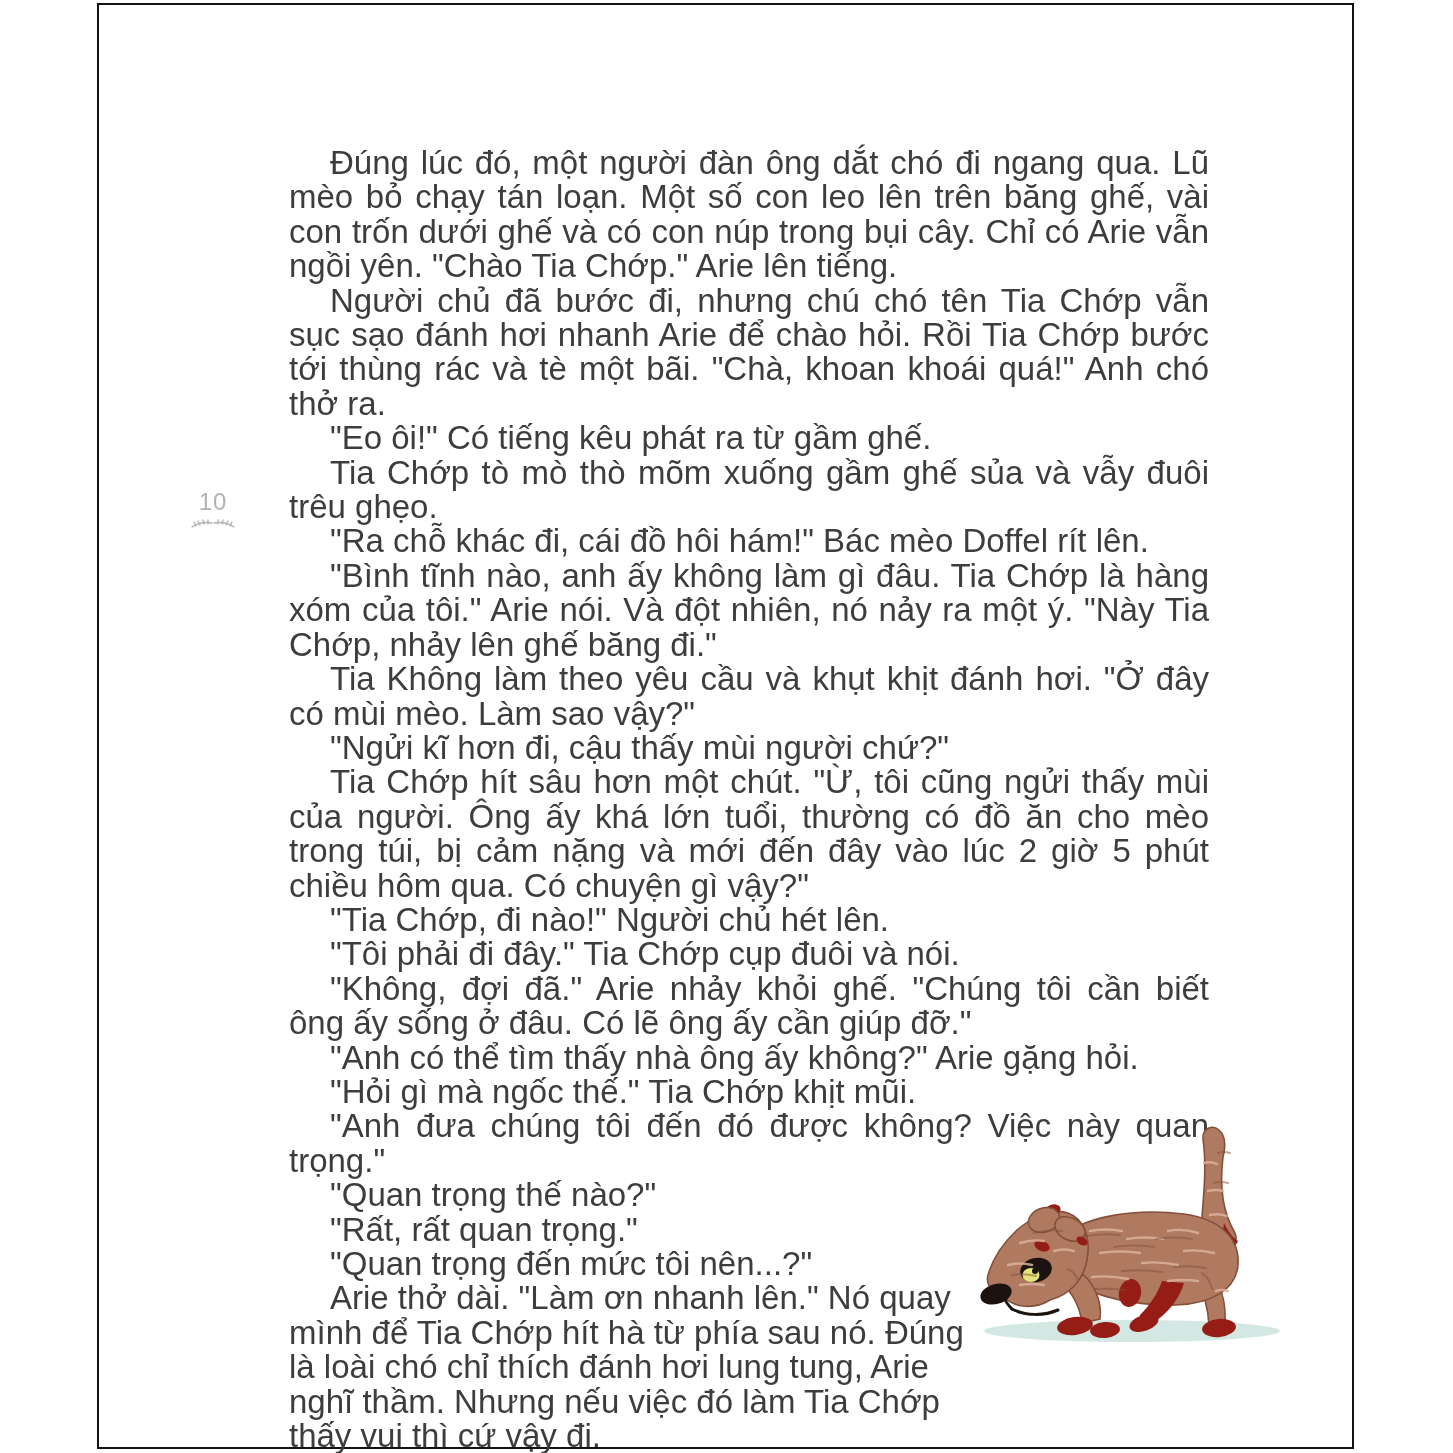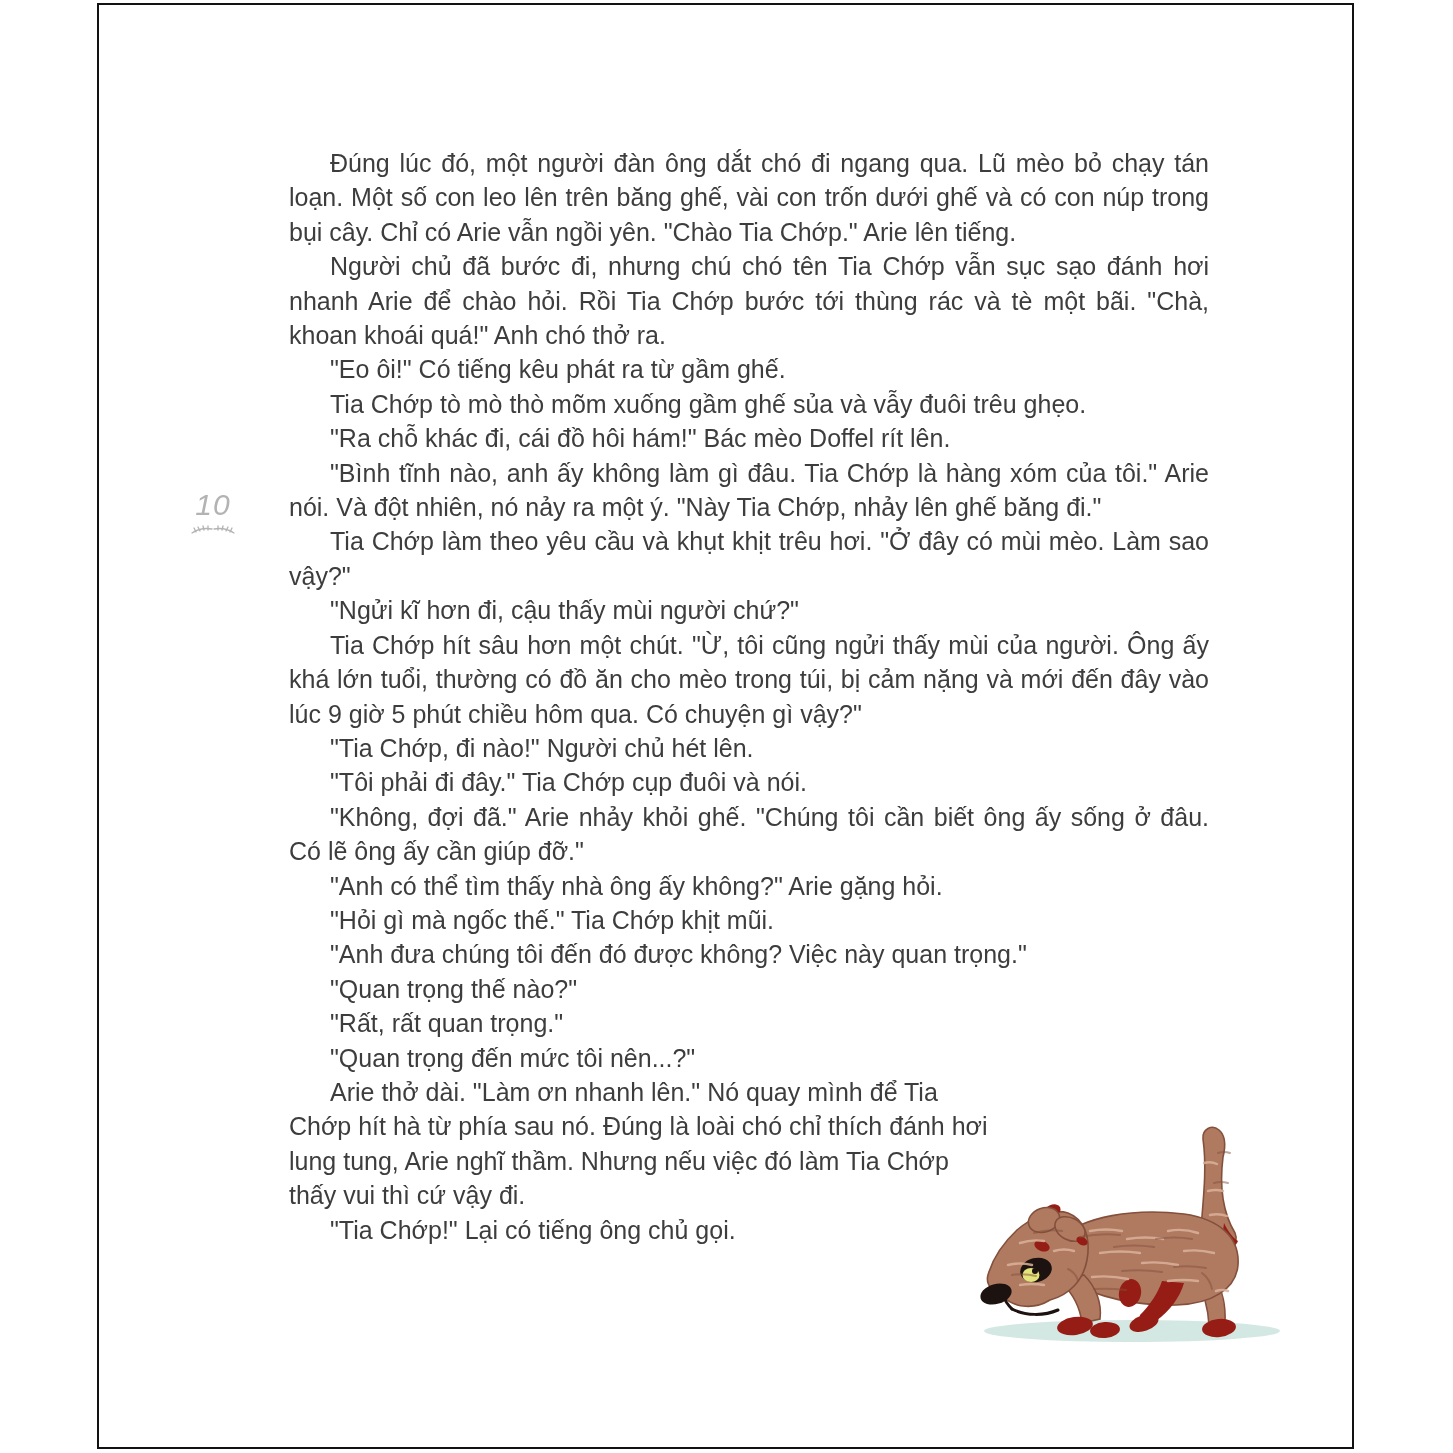--- a/index.html
+++ b/index.html
@@ -28,32 +28,31 @@
     width:1257px;height:1446px;
     box-sizing:border-box;
     border:2px solid var(--frame-border);
     background:var(--page-bg);
   }
   .page-number-wrap{
     position:absolute;left:68px;top:485px;width:92px;
     text-align:center;line-height:1;
   }
   .page-number{
-    font-size:30px;color:var(--page-number-color);
+    font-size:24px;color:var(--page-number-color);
     letter-spacing:1px;
-    font-style:italic;
   }
   .flourish{width:46px;height:14px;margin-top:2px;}
   .flourish path{stroke:var(--page-number-color);stroke-width:1.3;fill:none;stroke-linecap:round;}
   .text-column{
     position:absolute;left:190px;top:141px;width:920px;
   }
   .text-column p{
     margin:0;
-    font-size:25px;
+    font-size:33px;
     line-height:34.4px;
     color:var(--text-color);
     text-align:justify;
     text-indent:41px;
   }
   .bottom-block{width:700px;}
   .bottom-block p{text-align:left;}
   .dog-illustration{
     position:absolute;left:873px;top:1118px;
     width:322px;height:230px;
@@ -85,23 +84,23 @@
     </div>
 
     <div class="text-column">
       <div>
           <p>Đúng lúc đó, một người đàn ông dắt chó đi ngang qua. Lũ mèo bỏ chạy tán loạn. Một số con leo lên trên băng ghế, vài con trốn dưới ghế và có con núp trong bụi cây. Chỉ có Arie vẫn ngồi yên. "Chào Tia Chớp." Arie lên tiếng.</p>
           <p>Người chủ đã bước đi, nhưng chú chó tên Tia Chớp vẫn sục sạo đánh hơi nhanh Arie để chào hỏi. Rồi Tia Chớp bước tới thùng rác và tè một bãi. "Chà, khoan khoái quá!" Anh chó thở ra.</p>
           <p>"Eo ôi!" Có tiếng kêu phát ra từ gầm ghế.</p>
           <p>Tia Chớp tò mò thò mõm xuống gầm ghế sủa và vẫy đuôi trêu ghẹo.</p>
           <p>"Ra chỗ khác đi, cái đồ hôi hám!" Bác mèo Doffel rít lên.</p>
           <p>"Bình tĩnh nào, anh ấy không làm gì đâu. Tia Chớp là hàng xóm của tôi." Arie nói. Và đột nhiên, nó nảy ra một ý. "Này Tia Chớp, nhảy lên ghế băng đi."</p>
-          <p>Tia Chớp làm theo yêu cầu và khụt khịt trêu hơi. "Ở đây có mùi mèo. Làm sao vậy?"</p>
+          <p>Tia Không làm theo yêu cầu và khụt khịt đánh hơi. "Ở đây có mùi mèo. Làm sao vậy?"</p>
           <p>"Ngửi kĩ hơn đi, cậu thấy mùi người chứ?"</p>
-          <p>Tia Chớp hít sâu hơn một chút. "Ừ, tôi cũng ngửi thấy mùi của người. Ông ấy khá lớn tuổi, thường có đồ ăn cho mèo trong túi, bị cảm nặng và mới đến đây vào lúc 9 giờ 5 phút chiều hôm qua. Có chuyện gì vậy?"</p>
+          <p>Tia Chớp hít sâu hơn một chút. "Ừ, tôi cũng ngửi thấy mùi của người. Ông ấy khá lớn tuổi, thường có đồ ăn cho mèo trong túi, bị cảm nặng và mới đến đây vào lúc 2 giờ 5 phút chiều hôm qua. Có chuyện gì vậy?"</p>
           <p>"Tia Chớp, đi nào!" Người chủ hét lên.</p>
           <p>"Tôi phải đi đây." Tia Chớp cụp đuôi và nói.</p>
           <p>"Không, đợi đã." Arie nhảy khỏi ghế. "Chúng tôi cần biết ông ấy sống ở đâu. Có lẽ ông ấy cần giúp đỡ."</p>
           <p>"Anh có thể tìm thấy nhà ông ấy không?" Arie gặng hỏi.</p>
           <p>"Hỏi gì mà ngốc thế." Tia Chớp khịt mũi.</p>
           <p>"Anh đưa chúng tôi đến đó được không? Việc này quan trọng."</p>
           <p>"Quan trọng thế nào?"</p>
           <p>"Rất, rất quan trọng."</p>
           <p>"Quan trọng đến mức tôi nên...?"</p>
         </div>

